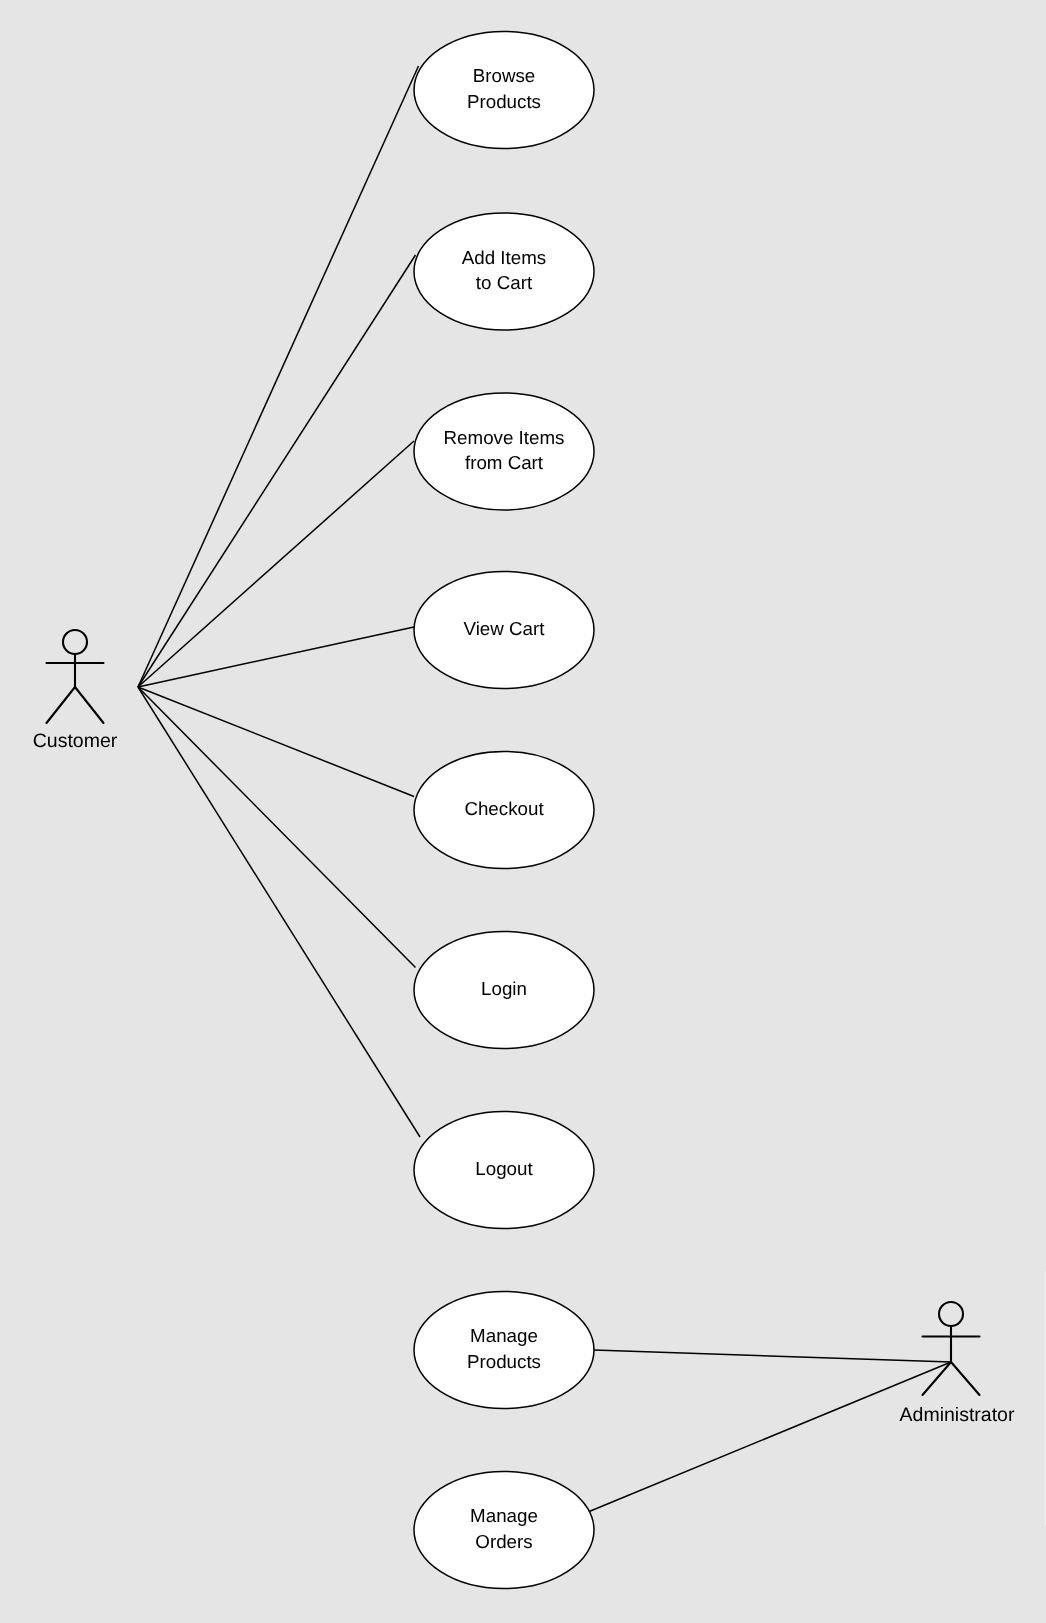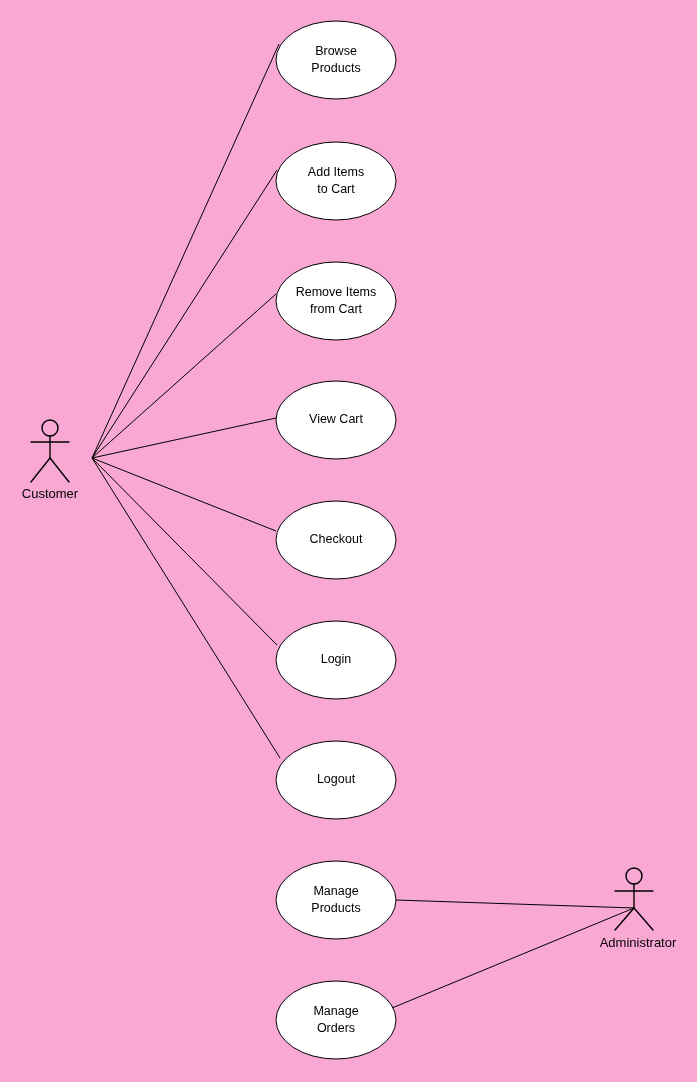--- a/index.html
+++ b/index.html
@@ -7,21 +7,21 @@
     padding: 0;
     background: #ffffff;
   }
   body {
     font-family: "Liberation Sans", sans-serif;
   }
   #diagram-root {
     position: relative;
     width: 697px;
     height: 1082px;
-    background: #f9a8d4;
+    background: #e5e5e5;
     overflow: hidden;
   }
   #usecase-svg {
     display: block;
     width: 697px;
     height: 1082px;
   }
   .assoc-line {
     stroke: #000000;
     stroke-width: 1;

